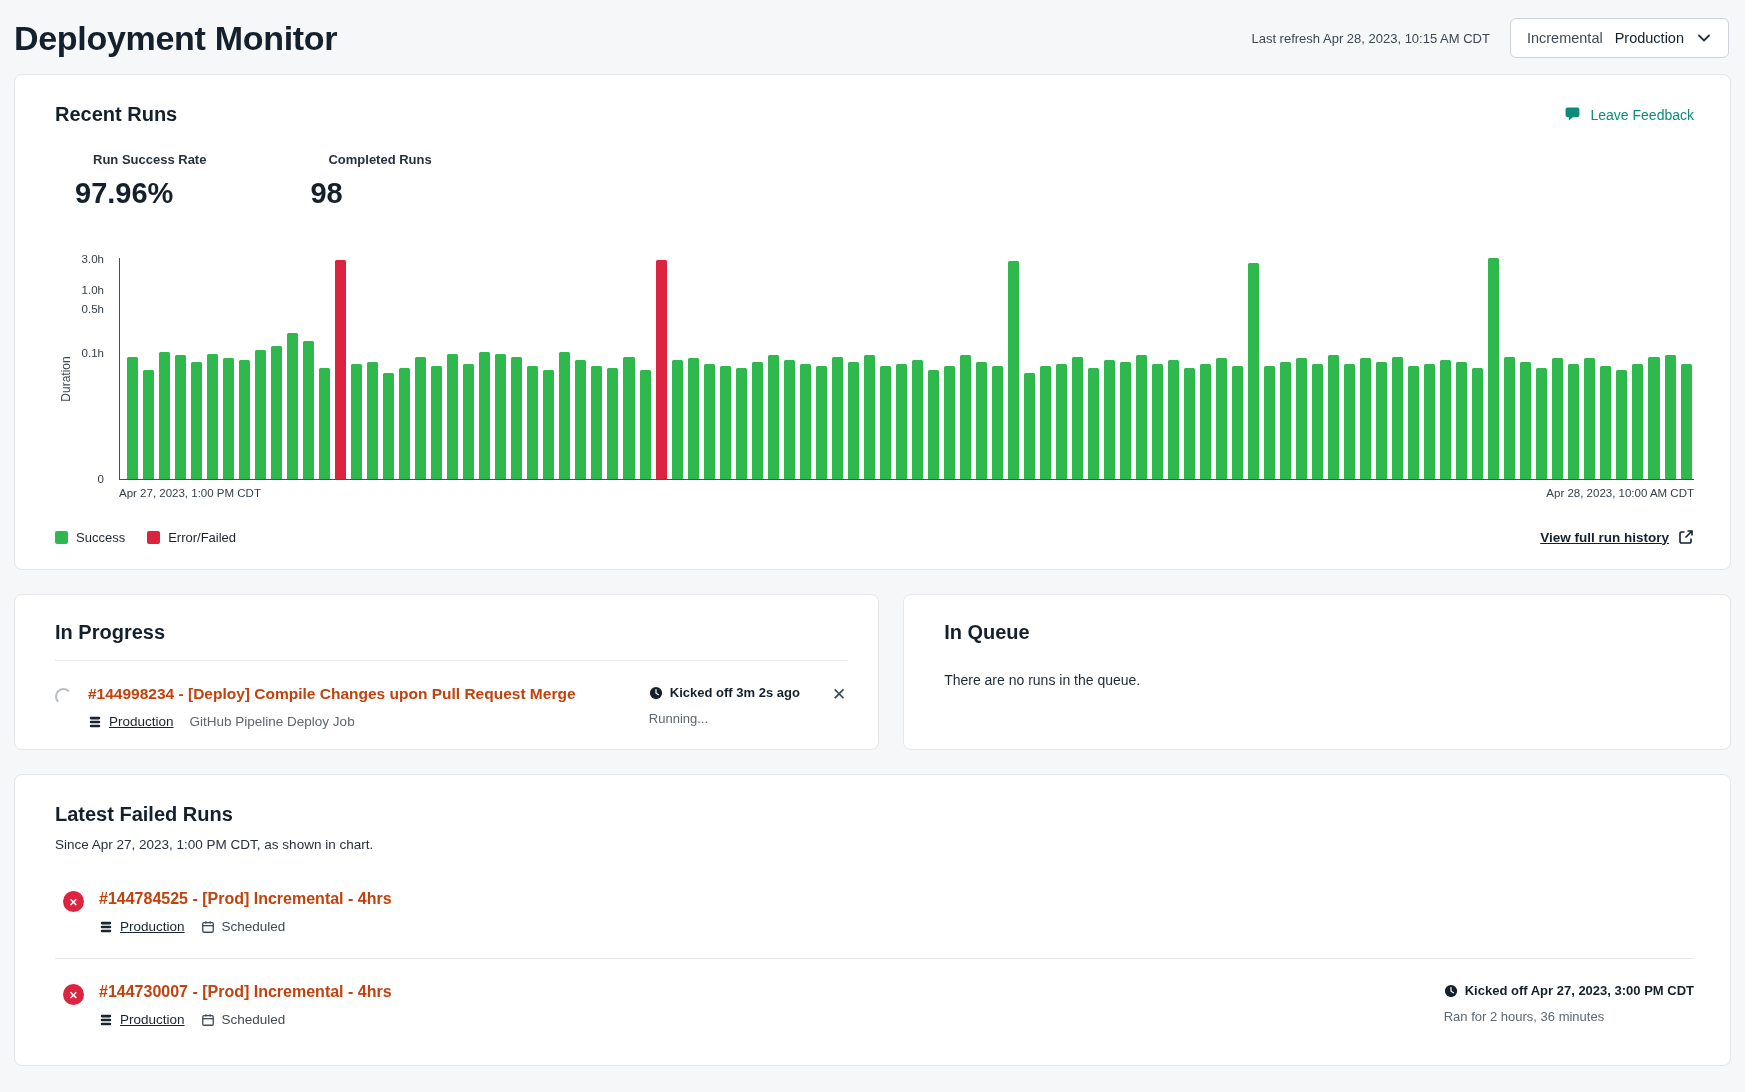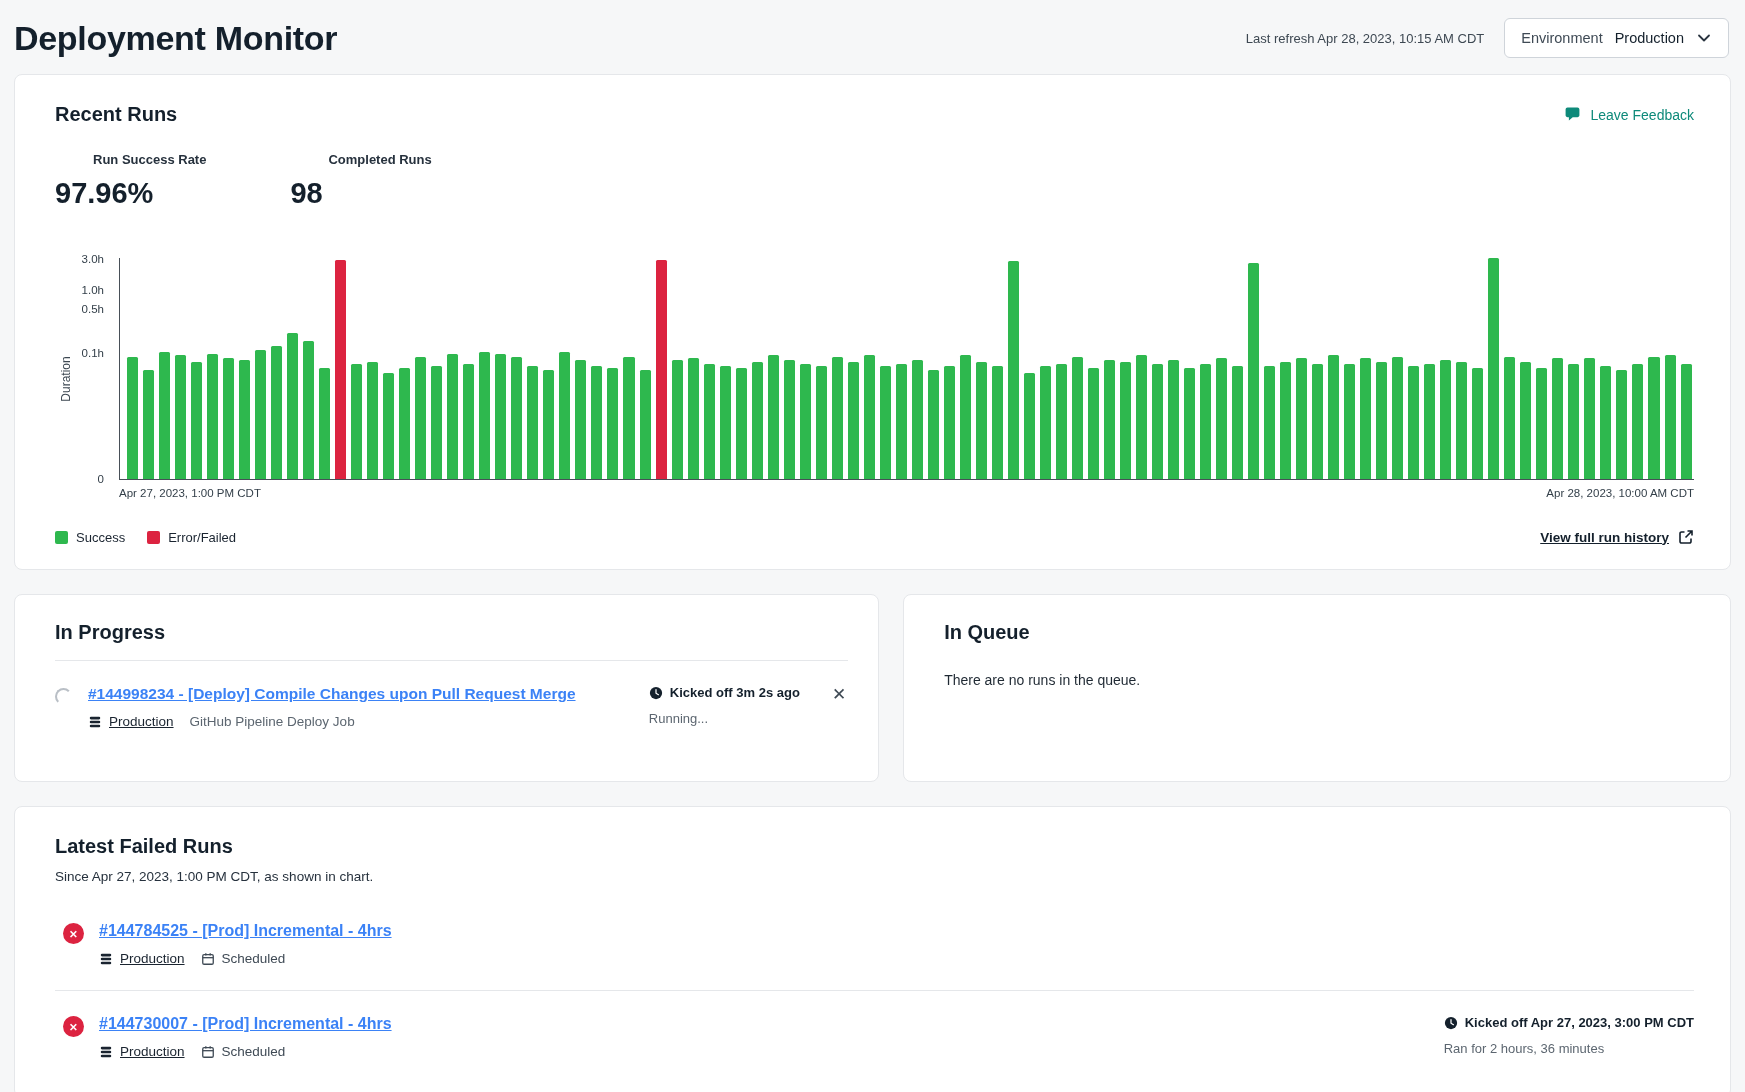--- a/index.html
+++ b/index.html
@@ -36,21 +36,21 @@
   .recent-card { margin: 0 14px 24px 14px; padding: 28px 36px 24px 40px; }
   .card-head { display: flex; justify-content: space-between; align-items: center; }
   .feedback-link {
     display: flex; align-items: center; gap: 9px;
     color: #0e8a7a; font-size: 14px; cursor: pointer; text-decoration: none;
   }
   .feedback-link svg { width: 17px; height: 17px; }
 
   .stats { display: flex; gap: 84px; margin-top: 26px; }
   .stat-label { font-size: 13px; font-weight: 700; color: #26313d; padding-left: 38px; }
-  .stat-value { font-size: 29px; font-weight: 600; margin-top: 10px; color: #14202c; }
+  .stat-value { font-size: 29px; font-weight: 600; margin-top: 10px; color: #14202c; margin-left: 20px; }
 
   
   .chart-region { margin-top: 48px; position: relative; }
   .axis-title {
     position: absolute; left: -12px; top: 50%;
     transform: translateY(-50%) rotate(-90deg);
     font-size: 12px; color: #3d4852; white-space: nowrap;
   }
   .plot {
     margin-left: 64px; height: 222px; position: relative;
@@ -77,35 +77,35 @@
   .swatch { width: 13px; height: 13px; border-radius: 2px; display: inline-block; }
   .history-link {
     display: flex; align-items: center; gap: 9px;
     color: #14202c; font-size: 13.5px; font-weight: 700;
     text-decoration: underline; cursor: pointer;
   }
   .history-link svg { width: 16px; height: 16px; }
 
   
   .two-col { display: grid; grid-template-columns: 1.045fr 1fr; gap: 24px; margin: 0 14px; align-items: stretch; }
-  .progress-card { padding: 26px 30px 52px 40px; }
+  .progress-card { padding: 26px 30px 20px 40px; }
   .queue-card { padding: 26px 36px 32px 40px; }
   .divider { height: 1px; background: #e5e7ea; margin-top: 16px; }
   .queue-empty { margin-top: 28px; font-size: 14px; color: #1f2933; }
 
   .run-row { display: flex; align-items: flex-start; gap: 16px; margin-top: 24px; }
   .spinner {
     width: 17px; height: 17px; border-radius: 50%;
     border: 2px solid #b9bfc6; border-right-color: transparent; border-bottom-color: transparent;
     margin-top: 3px; flex: none;
     animation: spin 1.1s linear infinite;
   }
   @keyframes spin { to { transform: rotate(360deg); } }
   .run-main { flex: 1 1 auto; min-width: 0; }
-  .run-title { font-size: 15.5px; font-weight: 700; color: #3b82f6; text-decoration: underline; }
+  .run-title { font-size: 15.5px; font-weight: 700; color: #c2410c; }
   .run-meta { display: flex; align-items: center; gap: 16px; margin-top: 11px; font-size: 13.5px; }
   .env-link {
     display: inline-flex; align-items: center; gap: 7px;
     color: #1a2430; text-decoration: underline; cursor: pointer;
   }
   .env-link svg, .trigger svg { width: 14px; height: 14px; flex: none; }
   .job-name { color: #5c6670; }
   .trigger { display: inline-flex; align-items: center; gap: 7px; color: #3f4a55; }
   .run-side { margin-left: auto; display: flex; flex-direction: column; gap: 11px; flex: none; }
   .kicked { display: flex; align-items: center; gap: 7px; font-size: 13px; font-weight: 600; color: #14202c; }
@@ -134,21 +134,21 @@
 </head>
 <body>
 
 <div class="page">
 
   <header class="topbar">
     <h1 class="page-title">Deployment Monitor</h1>
     <div class="topbar-right">
       <span class="last-refresh">Last refresh Apr 28, 2023, 10:15 AM CDT</span>
       <button class="env-select">
-        <span class="env-label">Environment</span>
+        <span class="env-label">Incremental</span>
         <span class="env-value">Production</span>
         <svg class="chev" viewBox="0 0 16 16">
           <path d="M3 5.5l5 5 5-5" fill="none" stroke="currentColor" stroke-width="1.8" stroke-linecap="round" stroke-linejoin="round"></path>
         </svg>
       </button>
     </div>
   </header>
 
   <section class="card recent-card">
     <div class="card-head">

